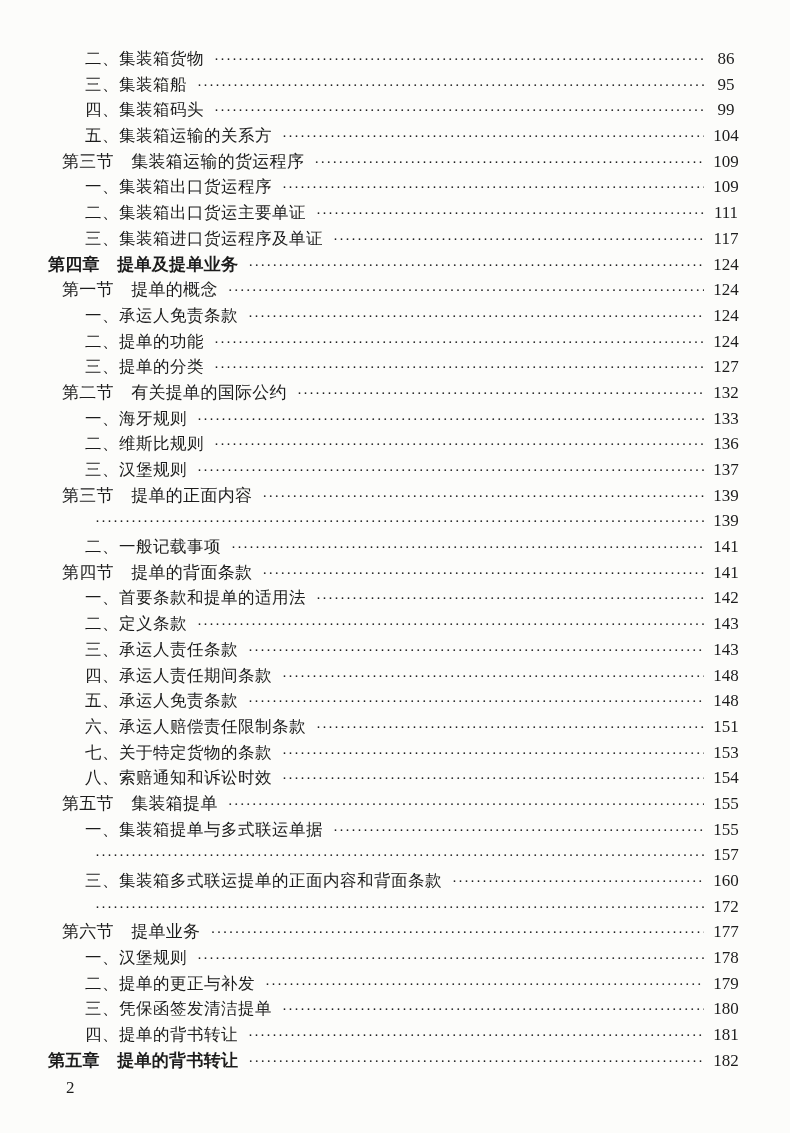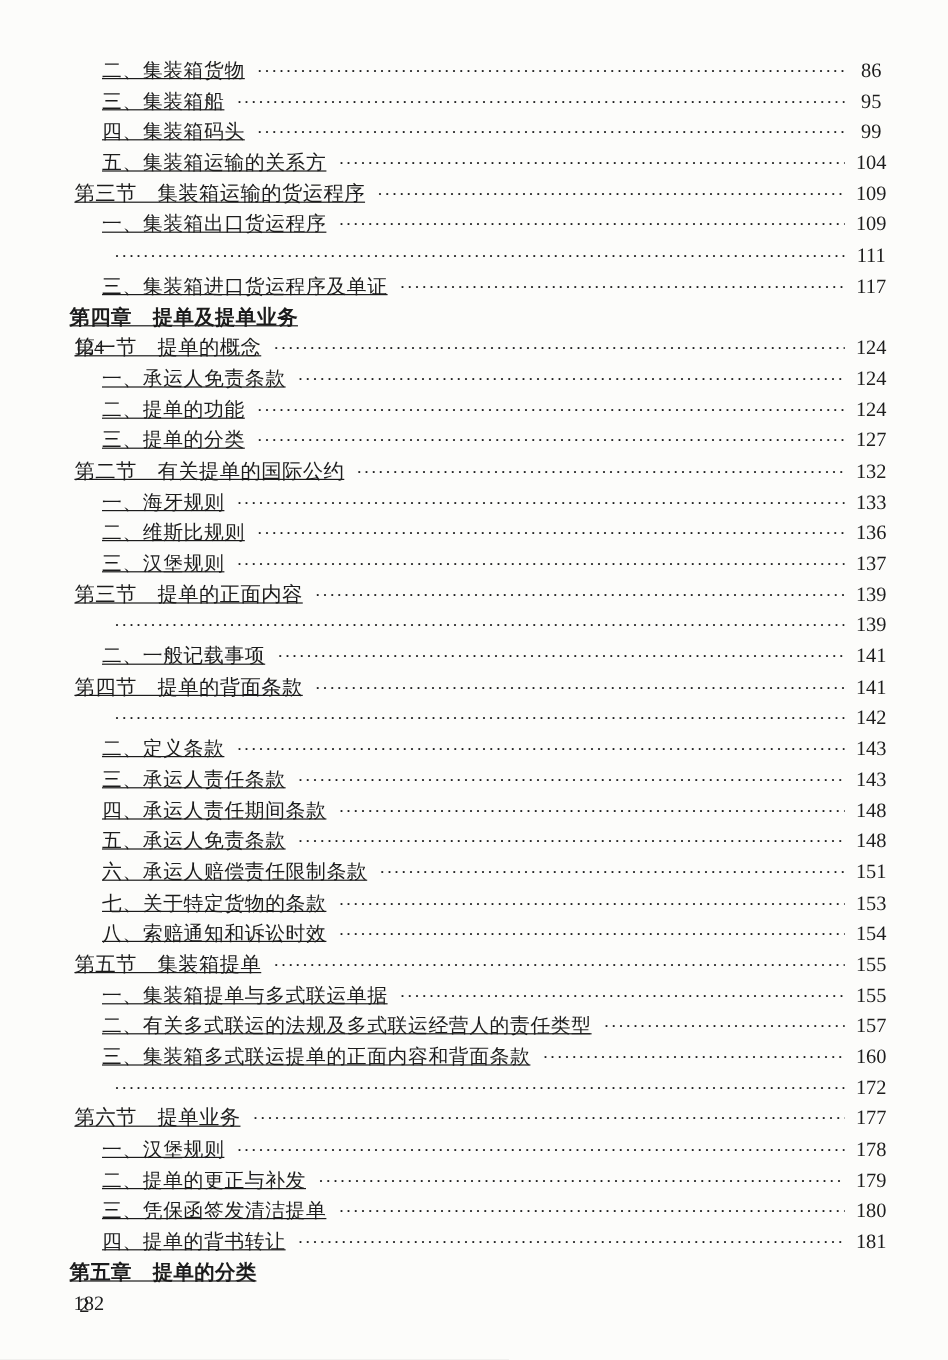--- a/index.html
+++ b/index.html
@@ -20,25 +20,24 @@
     display: flex;
     align-items: baseline;
     height: 25.7px;
     line-height: 25.7px;
     box-sizing: border-box;
   }
   .toc-title {
     white-space: nowrap;
     font-size: 16.5px;
     letter-spacing: 0.5px;
-    text-decoration: underline;
   }
   .level-item { padding-left: 37px; }
   .level-section { padding-left: 14px; }
-  .level-chapter { padding-left: 0; flex-direction: column; }
+  .level-chapter { padding-left: 0; }
   .level-section .toc-title { font-size: 17px; letter-spacing: 0.3px; }
   .level-chapter .toc-title {
     font-family: "Liberation Sans", "DejaVu Sans", sans-serif;
     font-weight: bold;
     font-size: 17px;
     letter-spacing: 0.3px;
   }
   .toc-dots {
     flex: 1;
     overflow: hidden;
@@ -91,20 +90,21 @@
     <span class="toc-title">第三节　集装箱运输的货运程序</span>
     <span class="toc-dots">····························································································································································································································</span>
     <span class="toc-page">109</span>
   </div>
       <div class="toc-row level-item">
     <span class="toc-title">一、集装箱出口货运程序</span>
     <span class="toc-dots">····························································································································································································································</span>
     <span class="toc-page">109</span>
   </div>
       <div class="toc-row level-item">
+    <span class="toc-title">二、集装箱出口货运主要单证</span>
     <span class="toc-dots">····························································································································································································································</span>
     <span class="toc-page">111</span>
   </div>
       <div class="toc-row level-item">
     <span class="toc-title">三、集装箱进口货运程序及单证</span>
     <span class="toc-dots">····························································································································································································································</span>
     <span class="toc-page">117</span>
   </div>
       <div class="toc-row level-chapter">
     <span class="toc-title">第四章　提单及提单业务</span>
@@ -164,20 +164,21 @@
     <span class="toc-title">二、一般记载事项</span>
     <span class="toc-dots">····························································································································································································································</span>
     <span class="toc-page">141</span>
   </div>
       <div class="toc-row level-section">
     <span class="toc-title">第四节　提单的背面条款</span>
     <span class="toc-dots">····························································································································································································································</span>
     <span class="toc-page">141</span>
   </div>
       <div class="toc-row level-item">
+    <span class="toc-title">一、首要条款和提单的适用法</span>
     <span class="toc-dots">····························································································································································································································</span>
     <span class="toc-page">142</span>
   </div>
       <div class="toc-row level-item">
     <span class="toc-title">二、定义条款</span>
     <span class="toc-dots">····························································································································································································································</span>
     <span class="toc-page">143</span>
   </div>
       <div class="toc-row level-item">
     <span class="toc-title">三、承运人责任条款</span>
@@ -213,21 +214,20 @@
     <span class="toc-title">第五节　集装箱提单</span>
     <span class="toc-dots">····························································································································································································································</span>
     <span class="toc-page">155</span>
   </div>
       <div class="toc-row level-item">
     <span class="toc-title">一、集装箱提单与多式联运单据</span>
     <span class="toc-dots">····························································································································································································································</span>
     <span class="toc-page">155</span>
   </div>
       <div class="toc-row level-item">
-    <span class="toc-title">二、有关多式联运的法规及多式联运经营人的责任类型</span>
     <span class="toc-dots">····························································································································································································································</span>
     <span class="toc-page">157</span>
   </div>
       <div class="toc-row level-item">
     <span class="toc-title">三、集装箱多式联运提单的正面内容和背面条款</span>
     <span class="toc-dots">····························································································································································································································</span>
     <span class="toc-page">160</span>
   </div>
       <div class="toc-row level-item">
     <span class="toc-dots">····························································································································································································································</span>
@@ -252,19 +252,19 @@
     <span class="toc-title">三、凭保函签发清洁提单</span>
     <span class="toc-dots">····························································································································································································································</span>
     <span class="toc-page">180</span>
   </div>
       <div class="toc-row level-item">
     <span class="toc-title">四、提单的背书转让</span>
     <span class="toc-dots">····························································································································································································································</span>
     <span class="toc-page">181</span>
   </div>
       <div class="toc-row level-chapter">
-    <span class="toc-title">第五章　提单的分类</span>
+    <span class="toc-title">第五章　提单的背书转让</span>
     <span class="toc-dots">····························································································································································································································</span>
     <span class="toc-page">182</span>
   </div>
     </div>
   <div class="footer-page-num">2</div>
 </div>
 
 </body></html>

